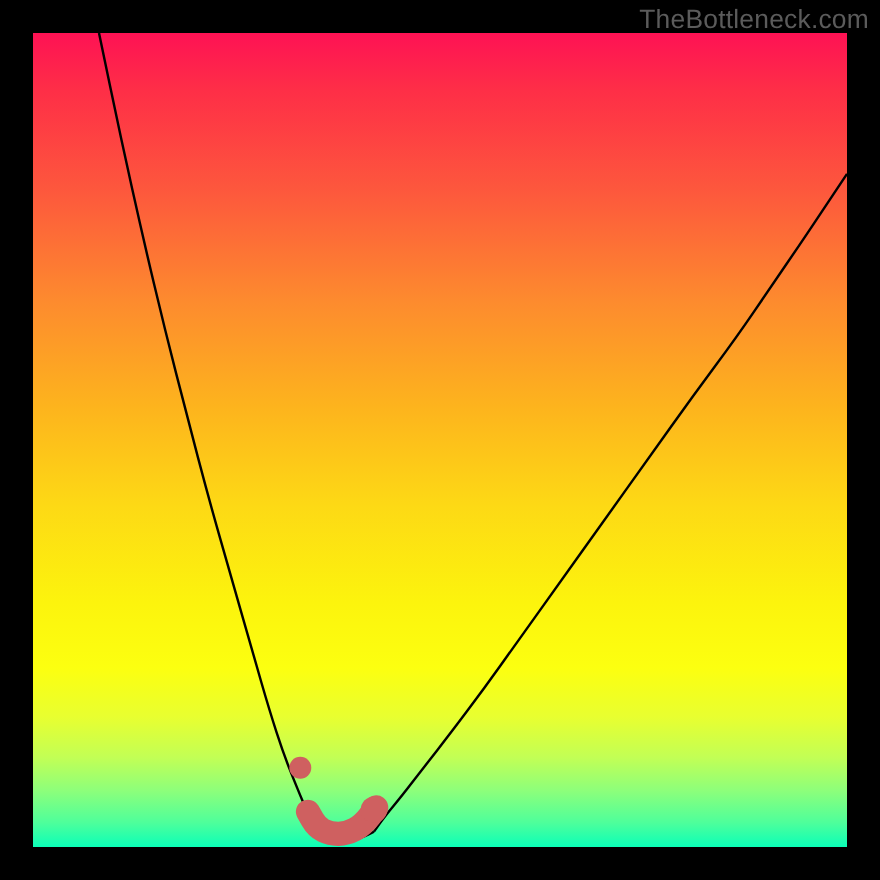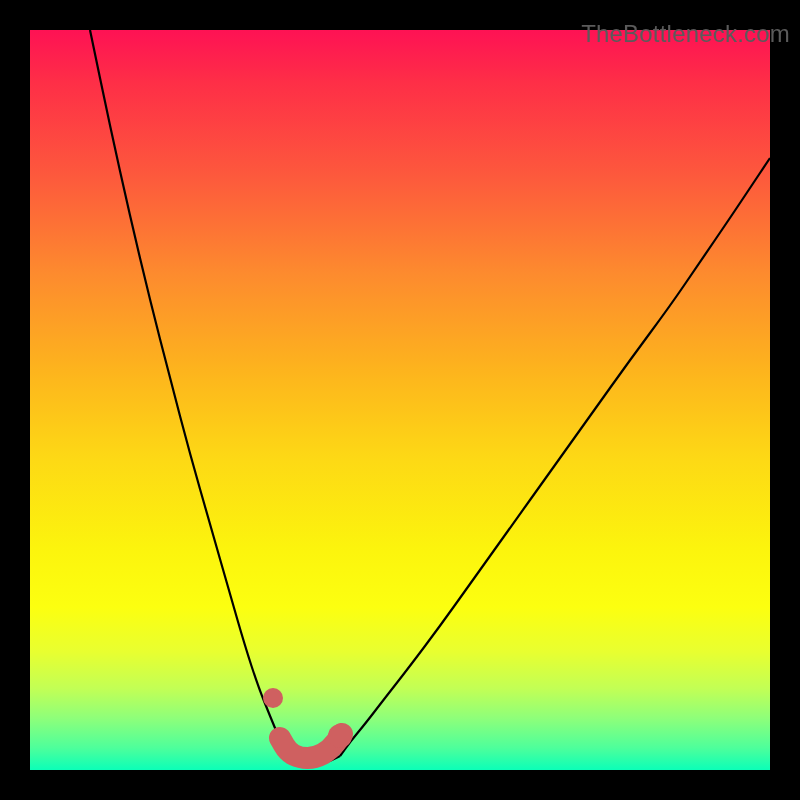--- a/index.html
+++ b/index.html
@@ -11,21 +11,21 @@
     font-family: Arial, Helvetica, sans-serif;
   }
   .frame {
     position: relative;
     width: 800px;
     height: 800px;
     background: #000;
   }
   .watermark {
     position: absolute;
-    top: 20px;
+    top: 4px;
     right: 10px;
     font-size: 24px;
     font-weight: 500;
     color: #5b5b5b;
     letter-spacing: 0.2px;
     z-index: 10;
     margin-left: 39px;
   }
   .plot-area {
     position: absolute;

